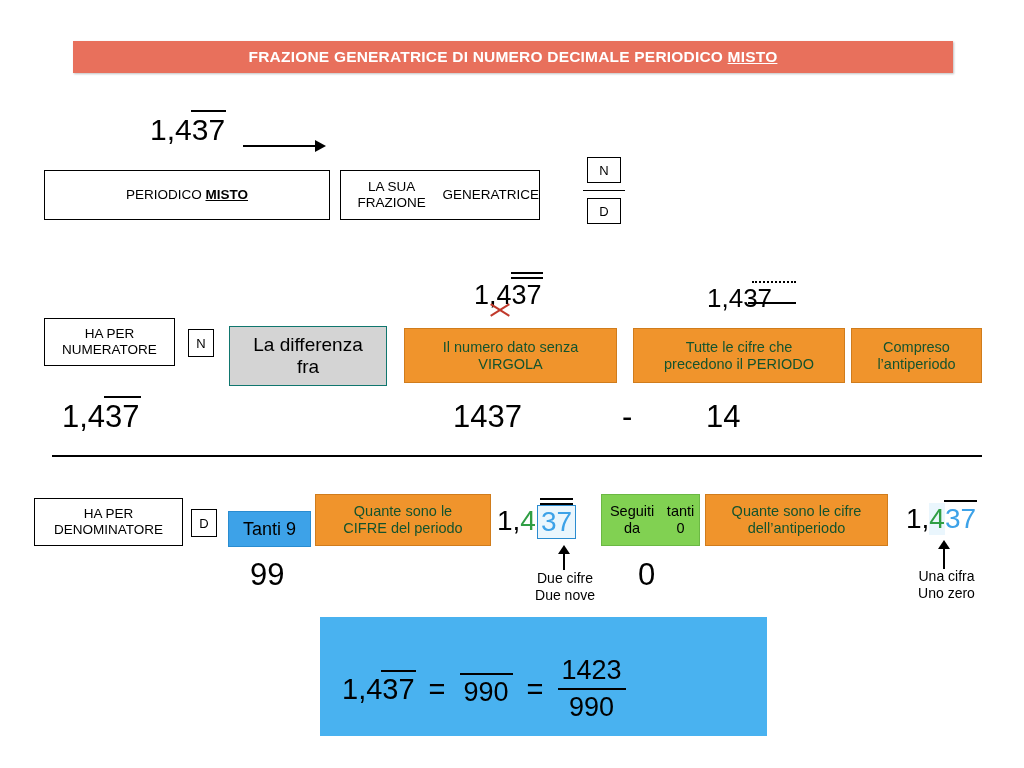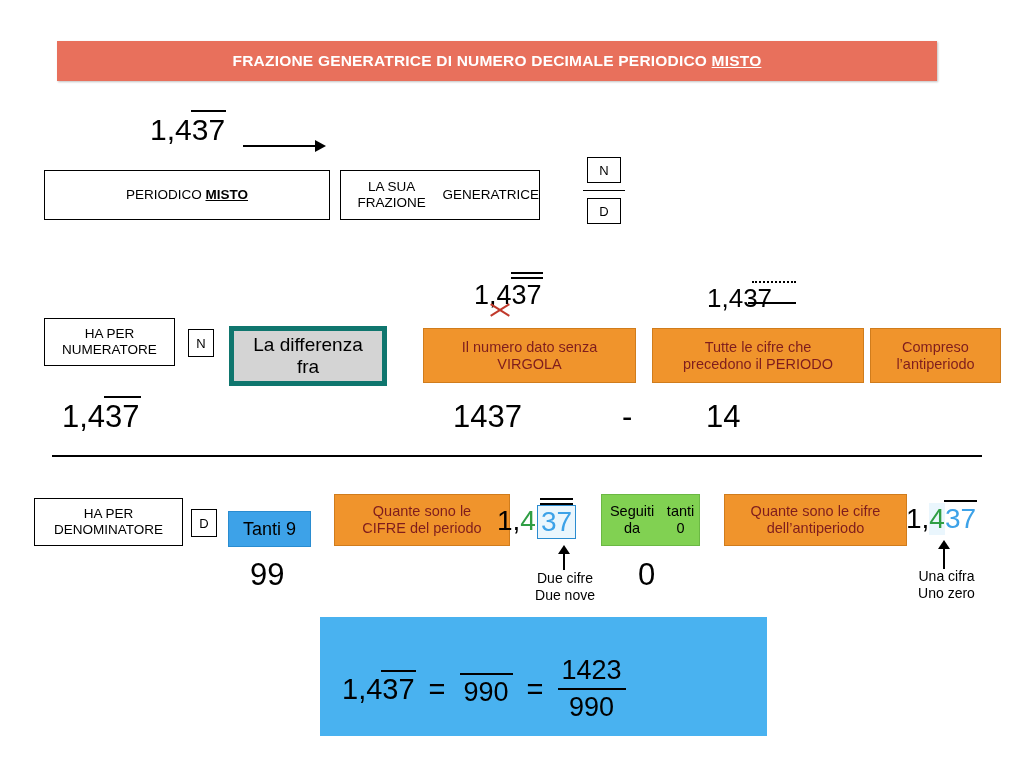--- a/index.html
+++ b/index.html
@@ -11,21 +11,21 @@
     width: 1024px;
     height: 768px;
     position: relative;
     font-family: "Liberation Sans", sans-serif;
     overflow: hidden;
   }
   .abs { position: absolute; }
 
   
   #title-banner {
-    left: 57px; top: 41px; width: 880px; height: 40px;
+    left: 73px; top: 41px; width: 880px; height: 32px;
     background: #e8705c;
     display: flex; align-items: center; justify-content: center;
     box-shadow: 1px 1px 2px rgba(0,0,0,0.25);
   }
   #title-banner .t {
     color: #ffffff;
     font-weight: bold;
     font-size: 15.5px;
     letter-spacing: 0.2px;
   }
@@ -41,26 +41,25 @@
   .box-white {
     background: #ffffff;
     border: 1.5px solid #000000;
     font-size: 13.5px;
     color: #000;
   }
   .box-orange {
     background: #f0942c;
     border: 1px solid #d07c1c;
     font-size: 14.5px;
-    color: #7f1d1d;
-    margin-left: 19px;
+    color: #14532d;
   }
   .box-gray {
     background: #d4d4d4;
-    border: 5px solid #0f766e;
+    border: 1px solid #0f766e;
     font-size: 19px;
     color: #000;
   }
   .box-blue {
     background: #3da2e8;
     border: 1px solid #2a8cd0;
     font-size: 18px;
     color: #000;
   }
   .box-green {

